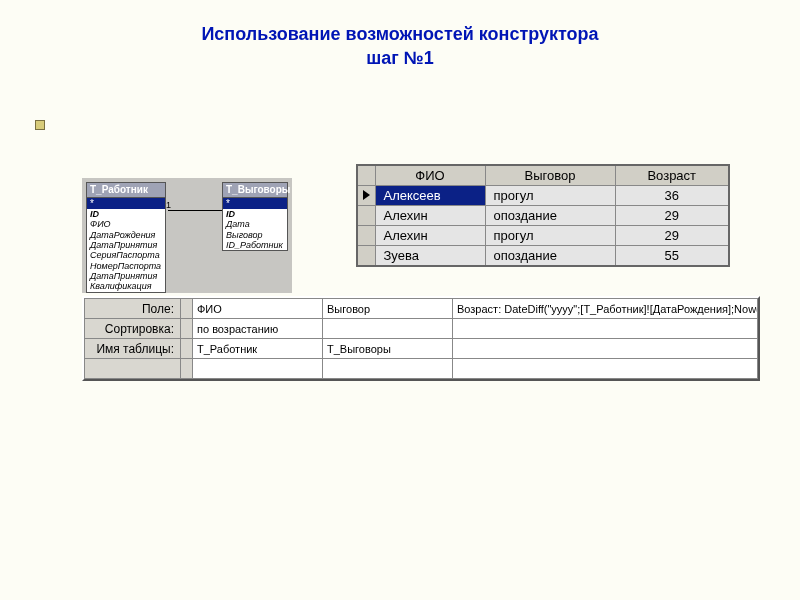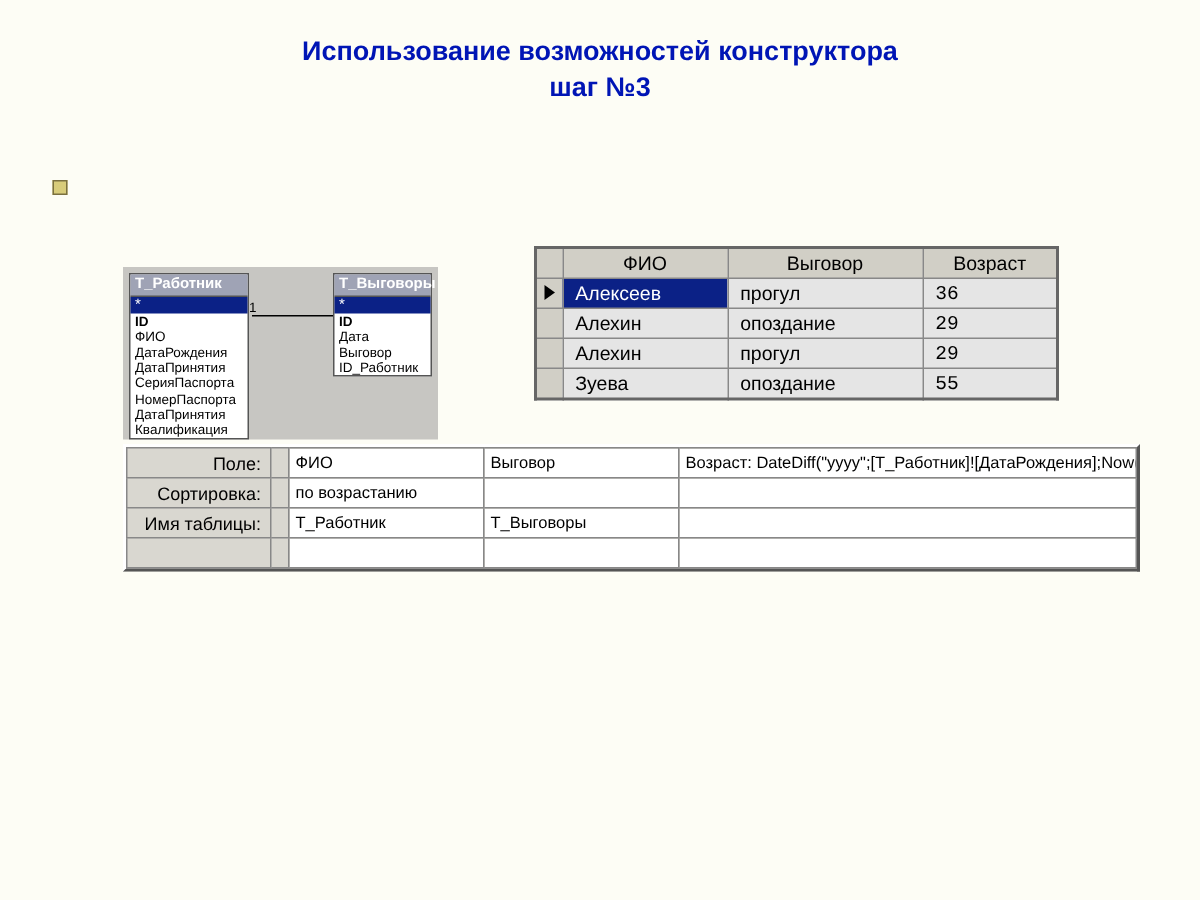--- a/index.html
+++ b/index.html
@@ -55,20 +55,21 @@
   }
   .table-box .tb-sel {
     background: #0b2186;
     color: #fff;
     padding: 0 3px;
   }
   .table-box .tb-item {
     padding: 0 3px;
     white-space: nowrap;
     font-size: 9px;
+    font-style: italic;
   }
   .table-box .tb-item.bold { font-weight: bold; }
   .tb1 { left: 4px; top: 4px; width: 80px; }
   .tb2 { left: 140px; top: 4px; width: 66px; }
   .rel-line {
     position: absolute;
     height: 1px;
     background: #000;
     top: 32px;
     left: 86px;
@@ -105,21 +106,21 @@
   .datasheet .row-selector {
     width: 18px;
     background: #d1cfc6;
     text-align: center;
     padding: 0;
   }
   .datasheet .sel-cell {
     background: #0b2186;
     color: #fff;
   }
-  .datasheet td.num { text-align: left; font-family: Liberation Mono, monospace; }
+  .datasheet td.num { text-align: center; }
   .datasheet .row-selector.first::after {
     content: "";
     display: inline-block;
     width: 0; height: 0;
     border-top: 5px solid transparent;
     border-bottom: 5px solid transparent;
     border-left: 7px solid #000;
   }
 
   
@@ -179,21 +180,21 @@
     top: -4px;
     font-size: 12px;
     font-weight: bold;
   }
 </style>
 </head>
 <body>
 
 <h1 class="slide-title">
   <span>Использование возможностей конструктора</span><br>
-  <span>шаг №3</span>
+  <span>шаг №1</span>
 </h1>
 
 <div class="yellow-square"></div>
 
 <div class="rel-area">
   <div class="table-box tb1">
     <div class="tb-title">Т_Работник</div>
     <div class="tb-sel">*</div>
     <div class="tb-item bold">ID</div>
     <div class="tb-item">ФИО</div>
@@ -214,21 +215,21 @@
   </div>
   <div class="rel-line"></div>
 </div>
 
 <table class="datasheet">
   <tbody>
       <tr>
     <th class="row-selector"></th>
     <th style="width:110px">ФИО</th>
     <th style="width:130px">Выговор</th>
-    <th style="width:90px">Возраст</th>
+    <th style="width:114px">Возраст</th>
   </tr>
   <tr>
     <td class="row-selector first"></td>
     <td class="sel-cell">Алексеев</td>
     <td>прогул</td>
     <td class="num">36</td>
   </tr>
   <tr>
     <td class="row-selector"></td>
     <td>Алехин</td>

